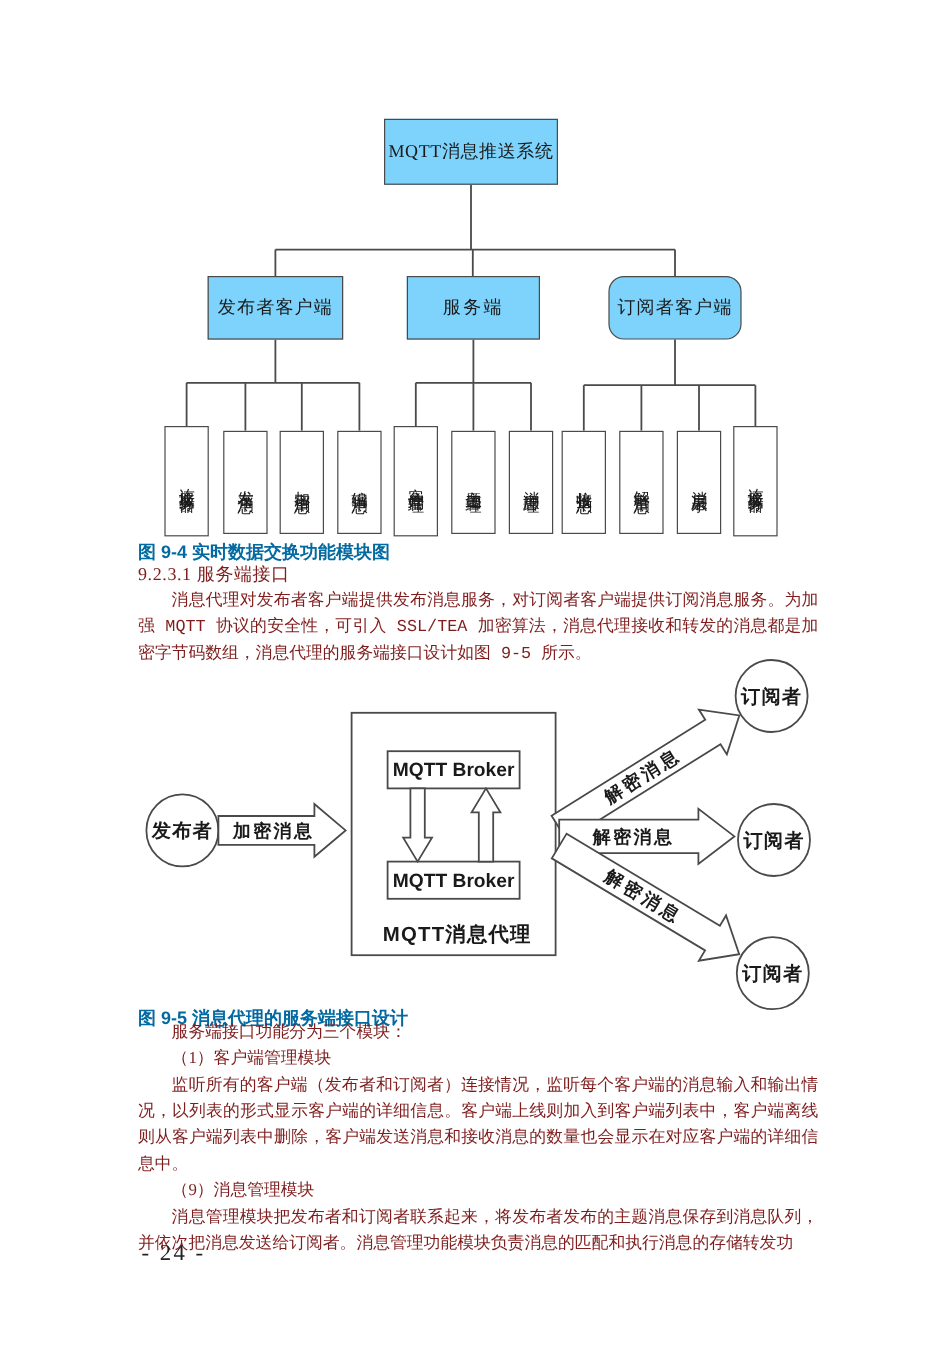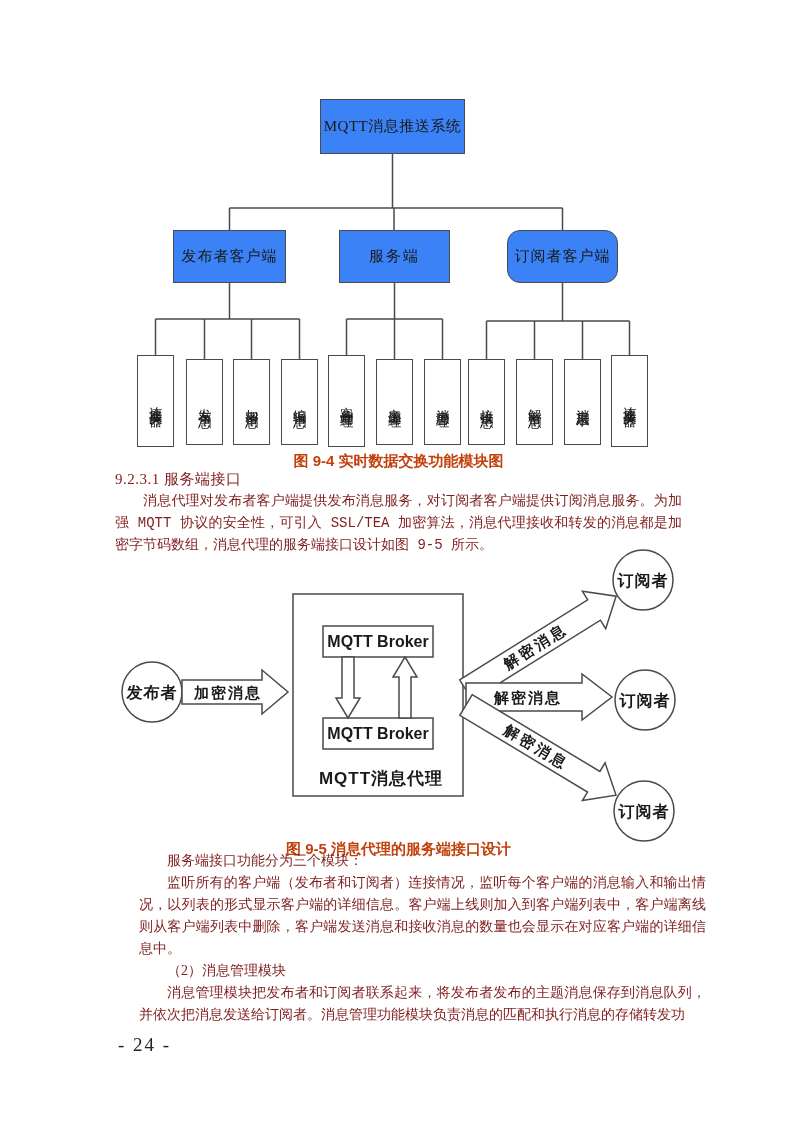--- a/index.html
+++ b/index.html
@@ -4,45 +4,45 @@
 <style>
   html,body{margin:0;padding:0;background:#ffffff;}
   .page{
     position:relative;width:793px;height:1122px;margin:0 auto;background:#ffffff;
     overflow:hidden;color:#1a1a1a;
     font-family:"Liberation Serif","DejaVu Serif",serif;
   }
   
   .fig1-lines{position:absolute;left:0;top:0;width:793px;height:470px;}
   .tbox{
-    position:absolute;border:1.5px solid #4a4a4a;background:#3b82f6;box-sizing:border-box;
+    position:absolute;border:1.5px solid #4a4a4a;background:#7dd3fc;box-sizing:border-box;
     display:flex;align-items:center;justify-content:center;text-align:center;
   }
   .tbox.root{left:320px;top:99px;width:145px;height:55px;font-size:15px;letter-spacing:0.5px;}
   .tbox.l2a{left:173px;top:230px;width:113px;height:53px;font-size:15px;letter-spacing:1px;}
   .tbox.l2b{left:339px;top:230px;width:111px;height:53px;font-size:15px;letter-spacing:2px;}
   .tbox.l2c{left:507px;top:230px;width:111px;height:53px;font-size:15px;letter-spacing:1px;border-radius:13px;}
   .leaf{
     position:absolute;width:37px;border:1.5px solid #4a4a4a;background:#fff;box-sizing:border-box;
     display:flex;align-items:center;justify-content:center;
   }
   .leaf span{writing-mode:vertical-rl;text-orientation:mixed;font-size:13.5px;letter-spacing:2px;line-height:1;}
   .leaf.h4{top:359px;height:86px;}
   .leaf.h5{top:355px;height:92px;}
   .fig-caption{
-    position:absolute;left:115px;width:567px;text-align:center;
+    position:absolute;left:115px;width:567px;
     font-family:"Liberation Sans","DejaVu Sans",sans-serif;font-weight:bold;
-    font-size:15px;line-height:22px;color:#c2410c;
+    font-size:15px;line-height:22px;color:#0369a1;
   }
   .cap1{top:450px;}
   .cap2{top:838px;}
   
   .textblock{position:absolute;left:115px;width:567px;font-size:14px;line-height:22px;color:#7f1d1d;}
   .tb-top{top:468px;}
-  .tb-bottom{top:850px;margin-left:24px;}
+  .tb-bottom{top:850px;}
   .h-sec{font-size:15px;line-height:22px;letter-spacing:0.5px;}
   .para{margin:0;text-indent:2em;text-align:justify;font-family:Liberation Mono, monospace;}
   .para-line{margin:0;text-indent:2em;}
   .pagenum{position:absolute;left:118px;top:1034px;font-size:19px;letter-spacing:2px;color:#222;}
   
   .fig2{position:absolute;left:0;top:535px;width:793px;height:312px;}
   .shape{fill:#ffffff;stroke:#4a4a4a;stroke-width:1.5;}
   .nofill{fill:none;stroke:#4a4a4a;stroke-width:1.5;}
   .svgtxt{
     font-family:"Liberation Sans","DejaVu Sans",sans-serif;font-weight:bold;fill:#1a1a1a;
@@ -163,20 +163,21 @@
     <circle class="shape" cx="645" cy="165" r="30"></circle>
     <text class="svgtxt t-circle" x="645" y="170.5">订阅者</text>
     <circle class="shape" cx="644" cy="276" r="30"></circle>
     <text class="svgtxt t-circle" x="644" y="281.5">订阅者</text>
   </svg>
 
   <div class="fig-caption cap2">图 9-5 消息代理的服务端接口设计</div>
 
   <div class="textblock tb-bottom">
     <p class="para-line">服务端接口功能分为三个模块：</p>
+    <p class="para-line">（1）客户端管理模块</p>
     <p class="para">监听所有的客户端（发布者和订阅者）连接情况，监听每个客户端的消息输入和输出情况，以列表的形式显示客户端的详细信息。客户端上线则加入到客户端列表中，客户端离线则从客户端列表中删除，客户端发送消息和接收消息的数量也会显示在对应客户端的详细信息中。</p>
-    <p class="para-line">（2）消息管理模块</p>
+    <p class="para-line">（9）消息管理模块</p>
     <p class="para">消息管理模块把发布者和订阅者联系起来，将发布者发布的主题消息保存到消息队列，并依次把消息发送给订阅者。消息管理功能模块负责消息的匹配和执行消息的存储转发功</p>
   </div>
 
   <div class="pagenum">- 24 -</div>
 
 </div>
 
 </body></html>

